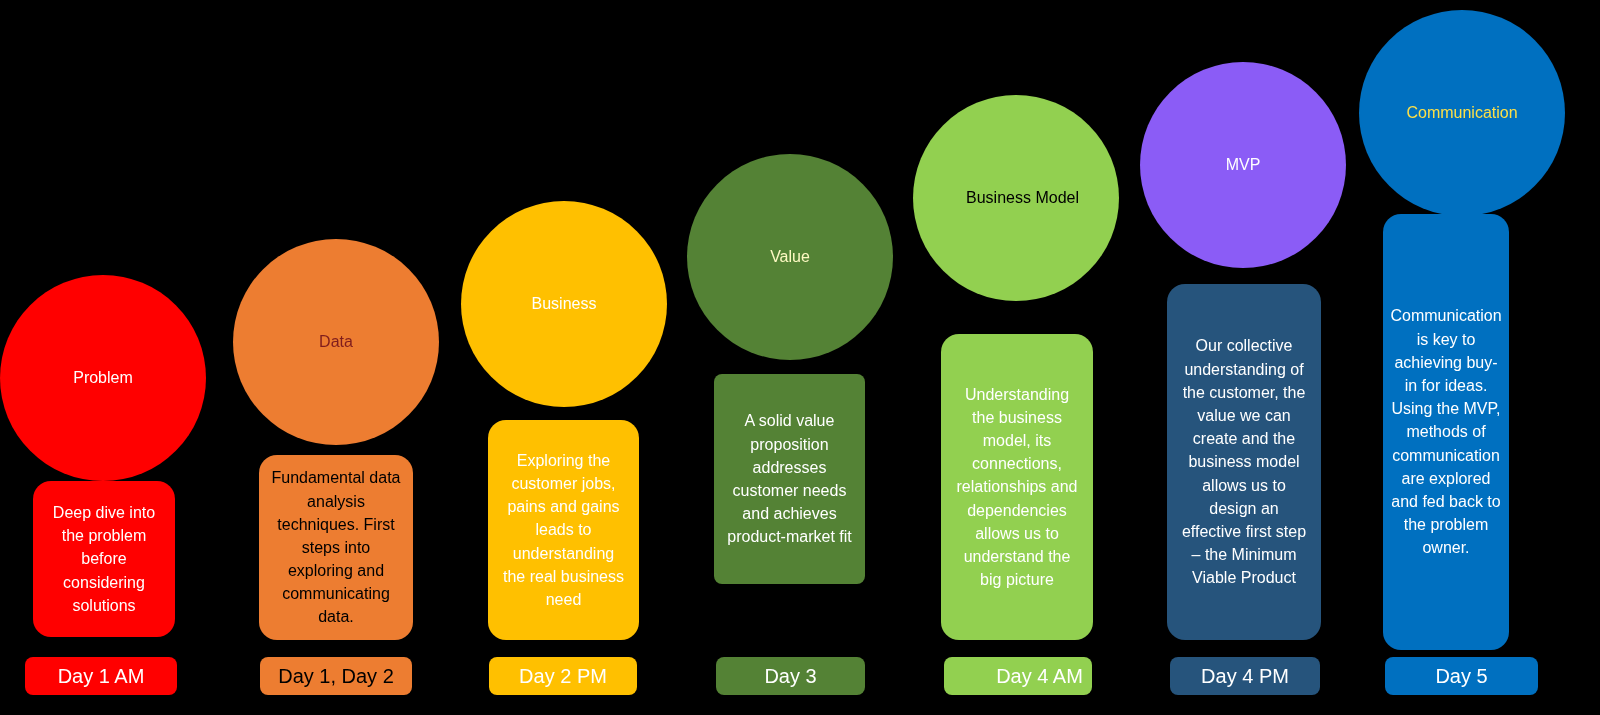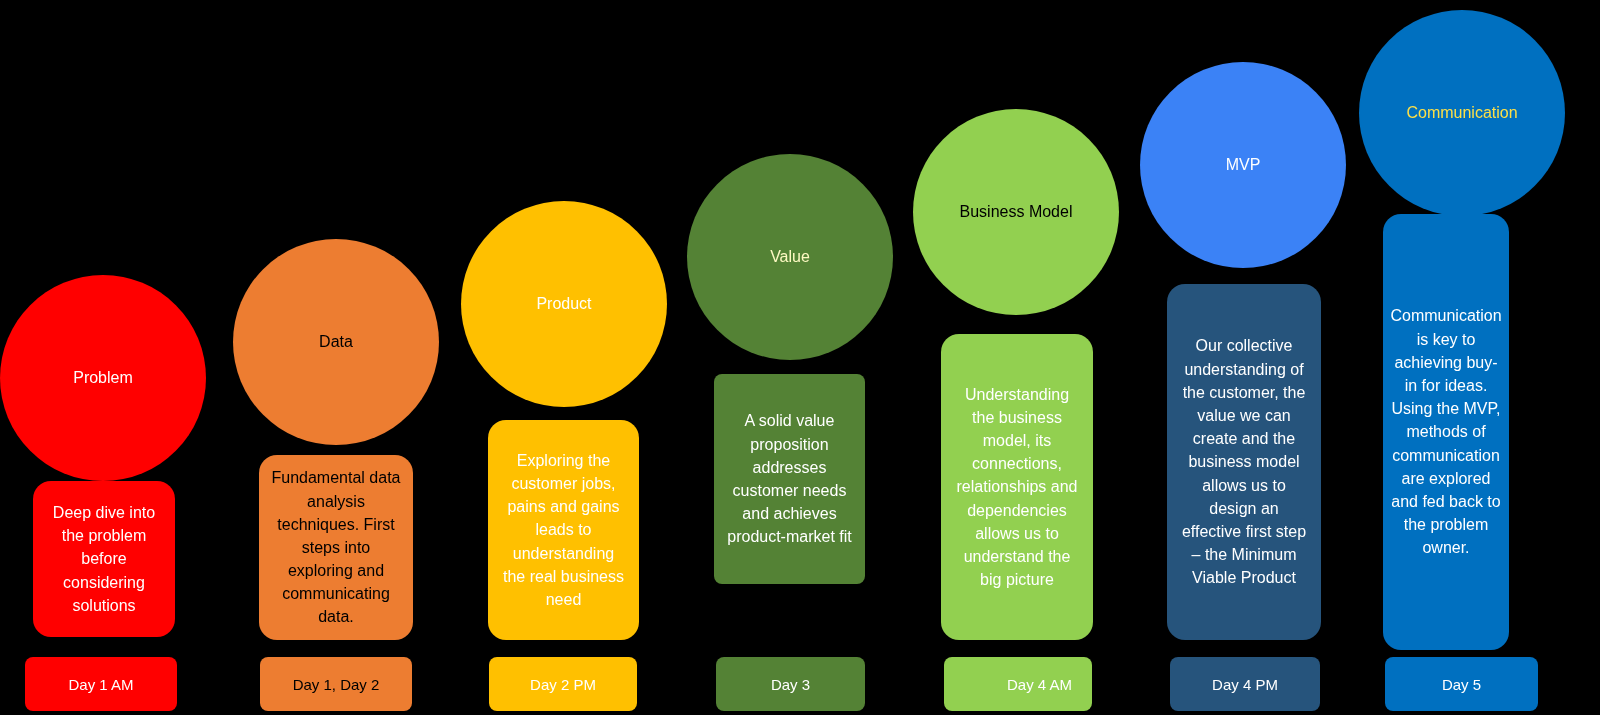--- a/index.html
+++ b/index.html
@@ -37,47 +37,47 @@
     justify-content: center;
     text-align: center;
     font-size: 16px;
     line-height: 1.45;
     padding: 10px 12px;
     box-sizing: border-box;
   }
   .day-label {
     position: absolute;
     top: 657px;
-    height: 54px;
+    height: 38px;
     border-radius: 8px;
     display: flex;
     align-items: center;
     justify-content: center;
     text-align: center;
-    font-size: 15px;
+    font-size: 20px;
     box-sizing: border-box;
   }
   
   .c0 .circle    { left: 0px;    top: 275px; }
   .c0 .desc-box  { left: 33px;   top: 481px; width: 142px; height: 156px; }
   .c0 .day-label { left: 25px;   width: 152px; }
   
   .c1 .circle    { left: 233px;  top: 239px; }
   .c1 .desc-box  { left: 259px;  top: 455px; width: 154px; height: 185px; }
   .c1 .day-label { left: 260px;  width: 152px; }
   
   .c2 .circle    { left: 461px;  top: 201px; }
   .c2 .desc-box  { left: 488px;  top: 420px; width: 151px; height: 220px; }
   .c2 .day-label { left: 489px;  width: 148px; }
   
   .c3 .circle    { left: 687px;  top: 154px; }
   .c3 .desc-box  { left: 714px;  top: 374px; width: 151px; height: 210px; border-radius: 8px; }
   .c3 .day-label { left: 716px;  width: 149px; }
   
-  .c4 .circle    { left: 913px;  top: 109px; }
+  .c4 .circle    { left: 913px;  top: 95px; justify-content: flex-end; }
   .c4 .desc-box  { left: 941px;  top: 334px; width: 152px; height: 306px; }
   .c4 .day-label { left: 944px;  width: 148px; padding-left: 43px; }
   
   .c5 .circle    { left: 1140px; top: 62px; }
   .c5 .desc-box  { left: 1167px; top: 284px; width: 154px; height: 356px; }
   .c5 .day-label { left: 1170px; width: 150px; }
   
   .c6 .circle    { left: 1359px; top: 10px; }
   .c6 .desc-box  { left: 1383px; top: 214px; width: 126px; height: 436px; }
   .c6 .day-label { left: 1385px; width: 153px; }
@@ -91,32 +91,32 @@
     <div class="circle" style="background: rgb(255, 0, 0); color: rgb(255, 255, 255);">
       <span>Problem</span>
     </div>
     <div class="desc-box" style="background: rgb(255, 0, 0); color: rgb(255, 255, 255);">
       <span>Deep dive into the problem before considering solutions</span>
     </div>
     <div class="day-label" style="background: rgb(255, 0, 0); color: rgb(255, 255, 255);">Day 1 AM</div>
   </div>
 
   <div class="column c1">
-    <div class="circle" style="background: rgb(237, 125, 49); color: #000000;">
+    <div class="circle" style="background: rgb(237, 125, 49); color: #7f1d1d;">
       <span>Data</span>
     </div>
     <div class="desc-box" style="background: rgb(237, 125, 49); color: rgb(0, 0, 0);">
       <span>Fundamental data analysis techniques.  First steps into exploring and communicating data.</span>
     </div>
     <div class="day-label" style="background: rgb(237, 125, 49); color: rgb(0, 0, 0);">Day 1, Day 2</div>
   </div>
 
   <div class="column c2">
     <div class="circle" style="background: rgb(255, 192, 0); color: rgb(255, 255, 255);">
-      <span>Product</span>
+      <span>Business</span>
     </div>
     <div class="desc-box" style="background: rgb(255, 192, 0); color: rgb(255, 255, 255);">
       <span>Exploring the customer jobs, pains and gains leads to understanding the real business need</span>
     </div>
     <div class="day-label" style="background: rgb(255, 192, 0); color: rgb(255, 255, 255);">Day 2 PM</div>
   </div>
 
   <div class="column c3">
     <div class="circle" style="background: rgb(84, 130, 53); color: #fef9c3;">
       <span>Value</span>
@@ -131,21 +131,21 @@
     <div class="circle" style="background: rgb(146, 208, 80); color: rgb(0, 0, 0);">
       <span>Business Model</span>
     </div>
     <div class="desc-box" style="background: rgb(146, 208, 80); color: rgb(255, 255, 255);">
       <span>Understanding the business model, its connections, relationships and dependencies allows us to understand the big picture</span>
     </div>
     <div class="day-label" style="background: rgb(146, 208, 80); color: rgb(255, 255, 255);">Day 4 AM</div>
   </div>
 
   <div class="column c5">
-    <div class="circle" style="background: #3b82f6; color: rgb(255, 255, 255);">
+    <div class="circle" style="background: #8b5cf6; color: rgb(255, 255, 255);">
       <span>MVP</span>
     </div>
     <div class="desc-box" style="background: rgb(38, 84, 124); color: rgb(255, 255, 255);">
       <span>Our collective understanding of the customer, the value we can create and the business model allows us to design an effective first step – the Minimum Viable Product</span>
     </div>
     <div class="day-label" style="background: rgb(38, 84, 124); color: rgb(255, 255, 255);">Day 4 PM</div>
   </div>
 
   <div class="column c6">
     <div class="circle" style="background: rgb(0, 112, 192); color: #fde047;">

